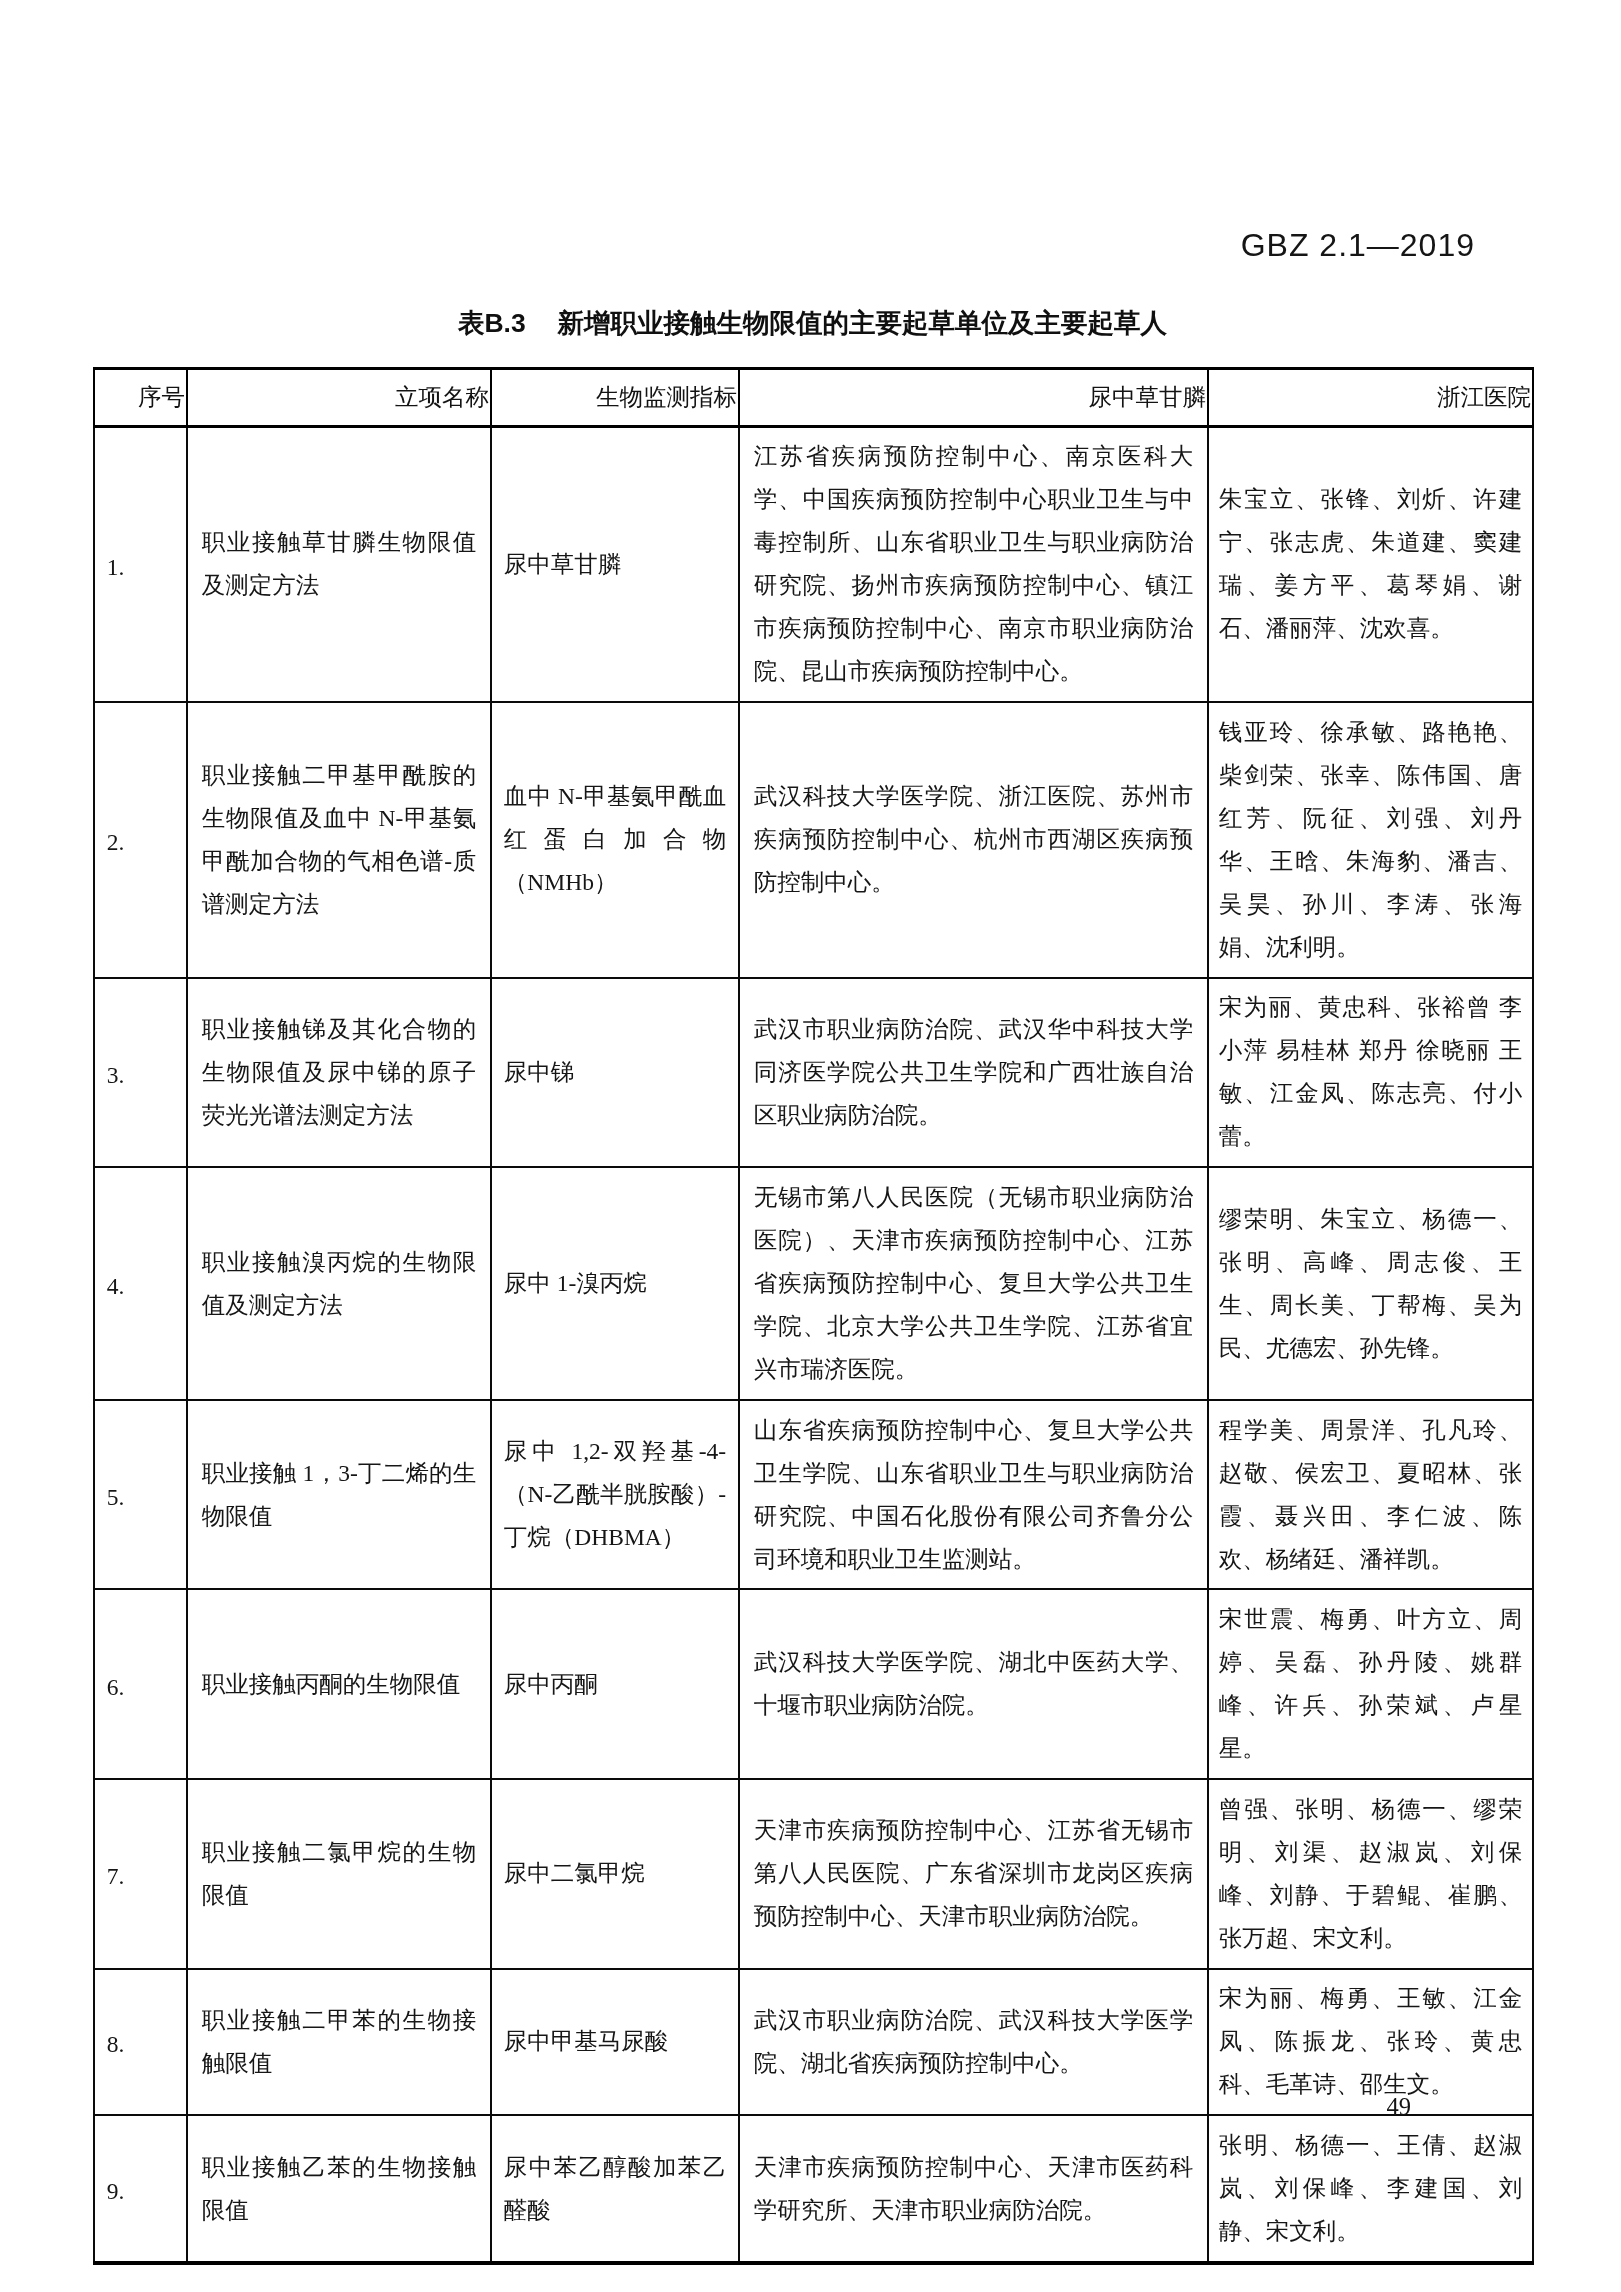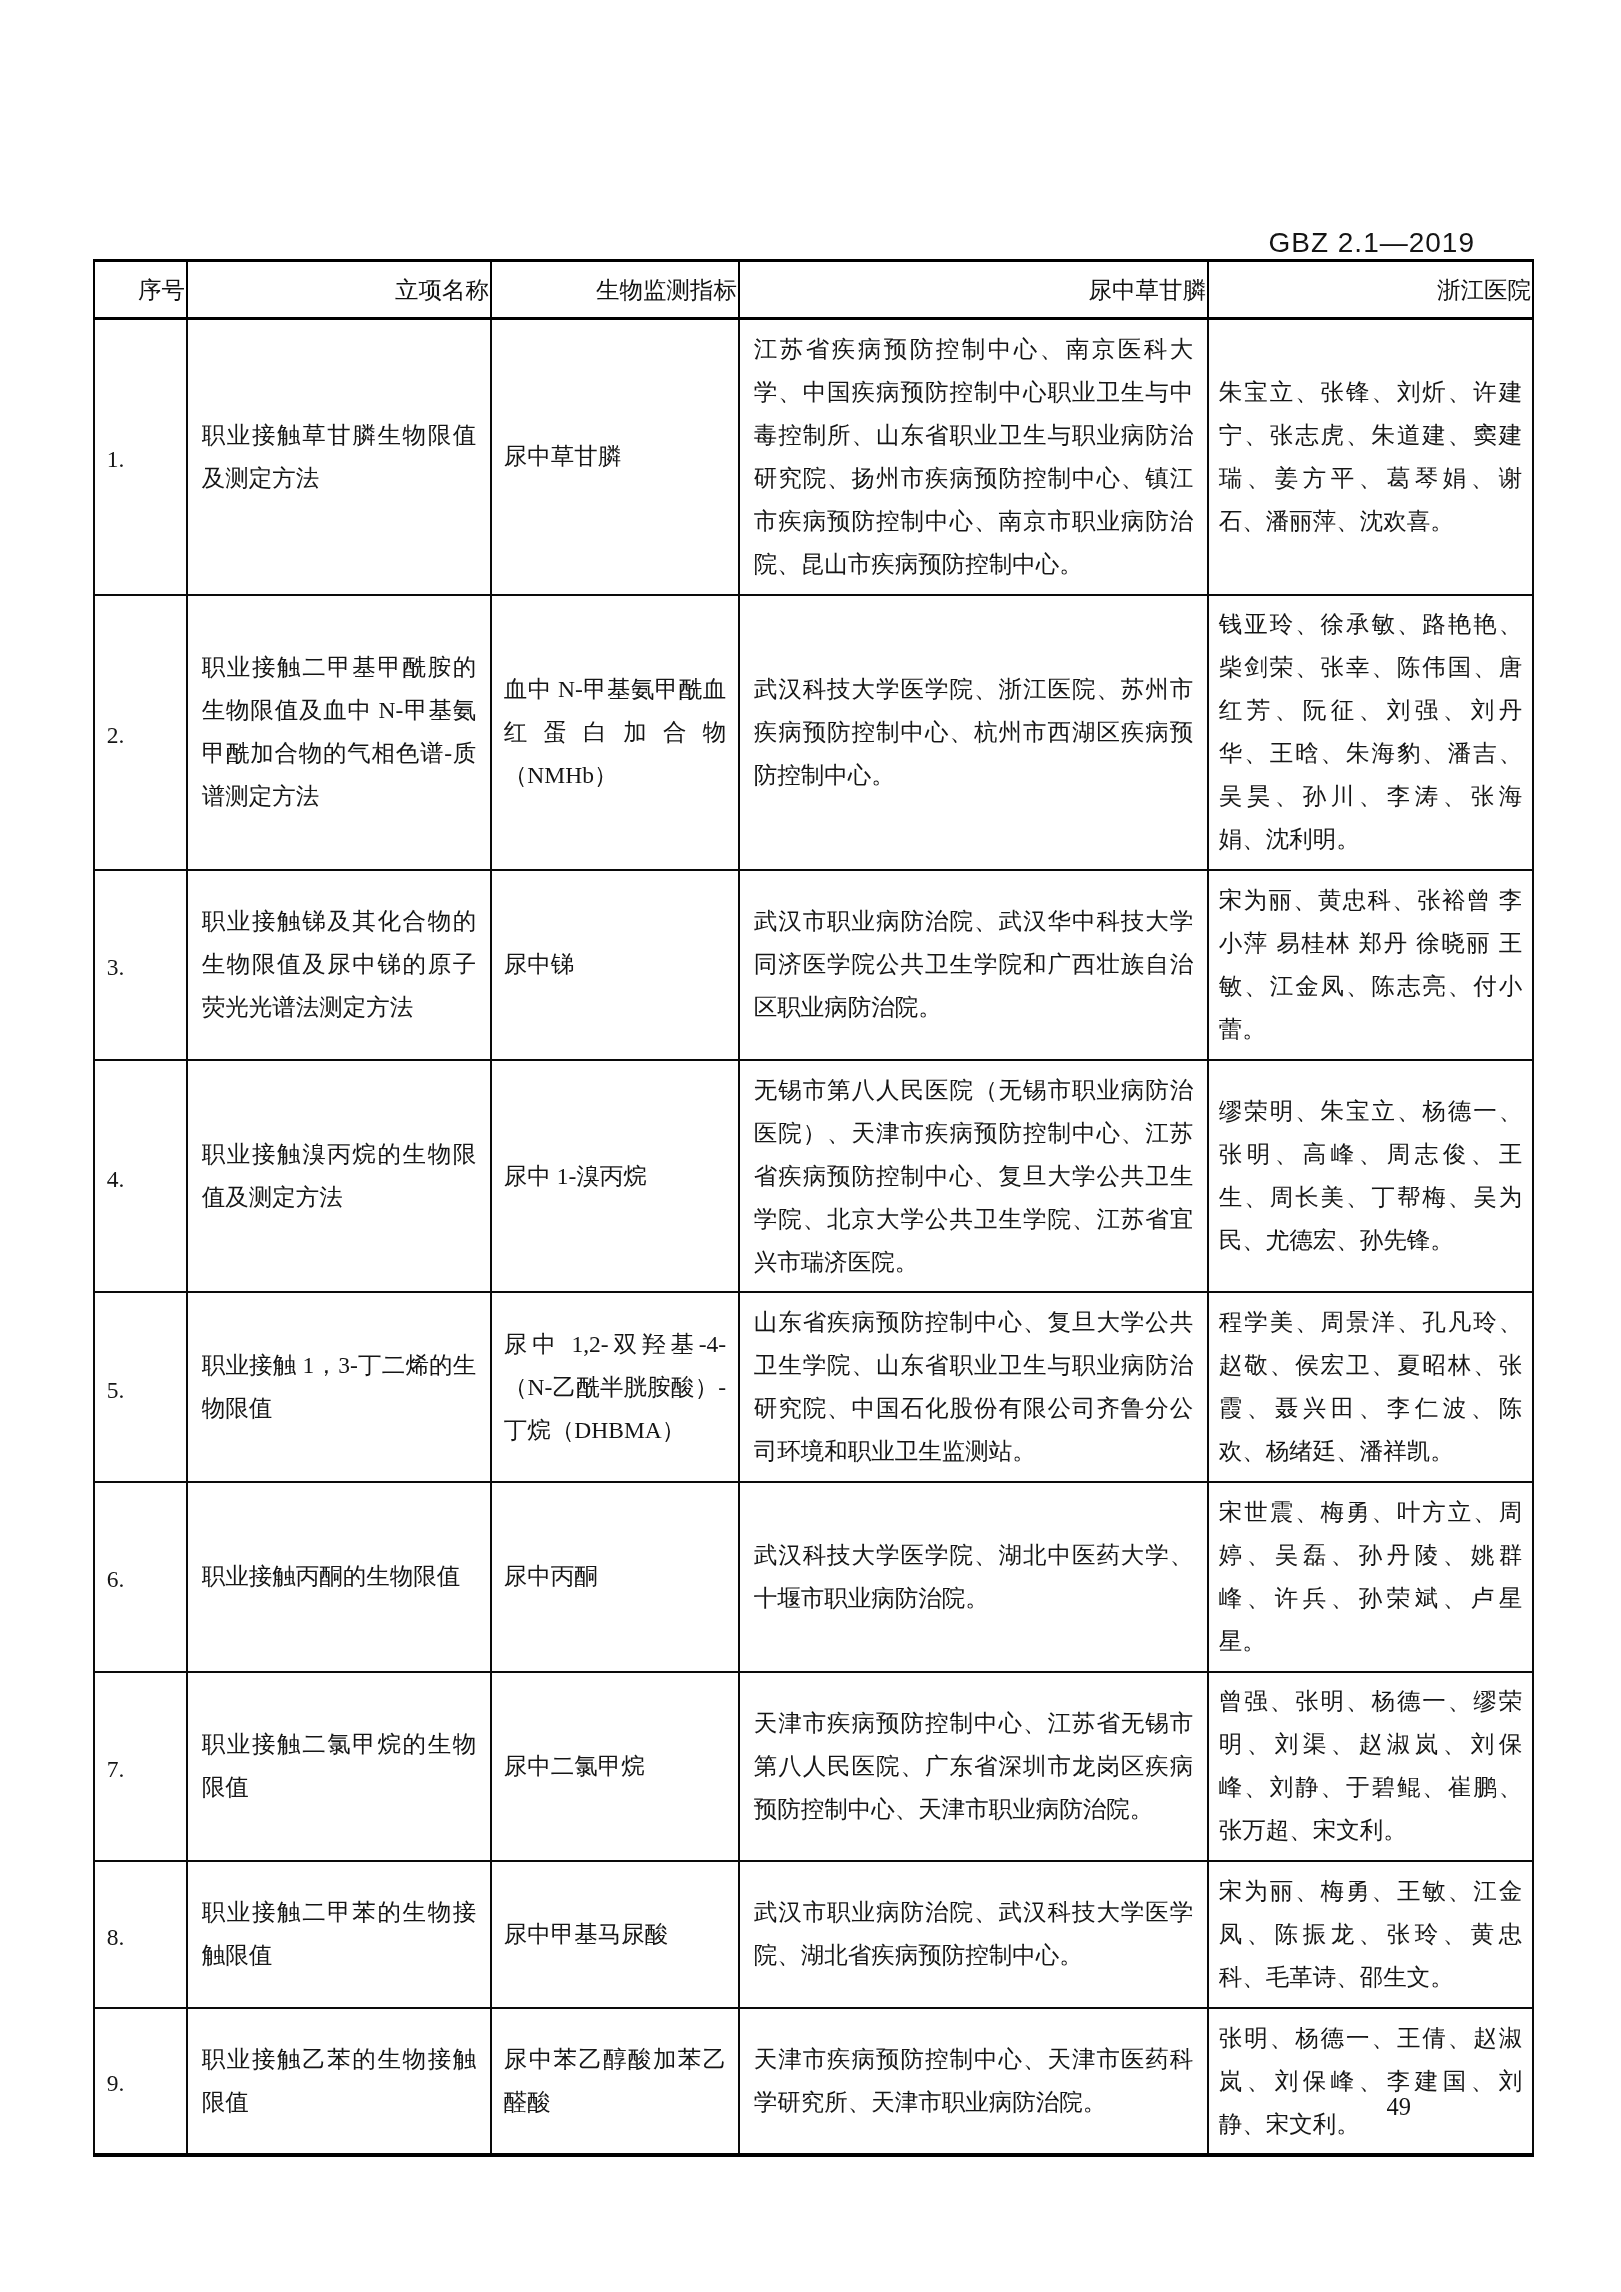--- a/index.html
+++ b/index.html
@@ -17,21 +17,21 @@
     background: #ffffff;
     box-sizing: border-box;
     padding: 0 89px 0 93px;
     overflow: hidden;
   }
   .doc-header {
     padding-top: 227px;
     text-align: right;
     padding-right: 57px;
     font-family: "Liberation Sans", "DejaVu Sans", sans-serif;
-    font-size: 28px;
+    font-size: 32px;
     letter-spacing: 1px;
     color: #151515;
   }
   .intro {
     margin: 21.6px 0 0 0;
     text-indent: 2.6em;
     font-size: 25.5px;
     line-height: 33px;
     color: #141414;
   }
@@ -105,20 +105,23 @@
 </head>
 <body>
 
 <div class="page">
 
   <div class="doc-header">
     <span>GBZ 2.1—2019</span>
   </div>
 
 
+  <div class="table-title">
+    <span>表B.3</span><span class="gap"></span><span>新增职业接触生物限值的主要起草单位及主要起草人</span>
+  </div>
 
   <table class="limits">
     <colgroup>
       <col class="c-no">
         <col class="c-name">
         <col class="c-ind">
         <col class="c-org">
         <col class="c-ppl">
     </colgroup>
     <thead>

